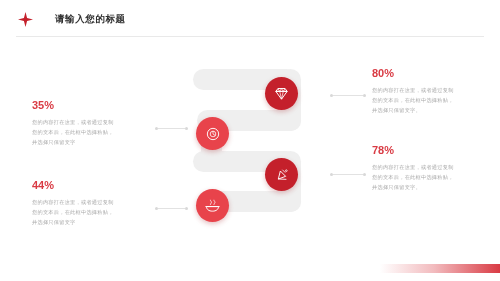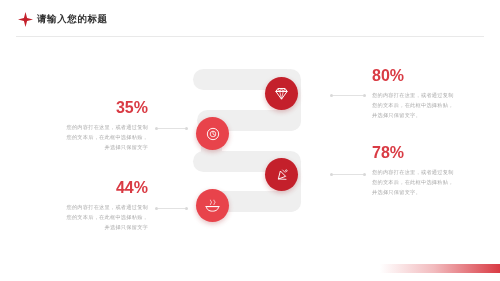--- a/index.html
+++ b/index.html
@@ -20,21 +20,21 @@
     position: absolute;
     left: 0; top: 0;
     width: 500px;
     height: 40px;
   }
   .header-row {
     position: absolute;
     left: 18px; top: 12px;
     display: flex;
     align-items: center;
-    gap: 4px;
+    gap: 22px;
   }
   .star-icon {
     width: 15px;
     height: 15px;
     display: block;
   }
   .header-title {
     font-size: 9.5px;
     font-weight: bold;
     color: #2f2f2f;
@@ -97,25 +97,25 @@
   .node-1 { left: 265px; top: 77px;  background: #c4202b; }
   .node-2 { left: 196px; top: 117px; background: #e8434b; }
   .node-3 { left: 265px; top: 158px; background: #c4202b; }
   .node-4 { left: 196px; top: 189px; background: #e8434b; }
 
   
   .block {
     position: absolute;
     width: 116px;
   }
-  .block.left  { text-align: right; }
+  .block.left  { text-align: left; }
   .block.right { text-align: left; }
 
   .pct {
-    font-size: 16px;
+    font-size: 11px;
     font-weight: bold;
     color: #d93b44;
     line-height: 1;
     margin-bottom: 6px;
   }
   .desc {
     font-size: 5.2px;
     color: #a9a9a9;
     line-height: 1.95;
     letter-spacing: 0.25px;

